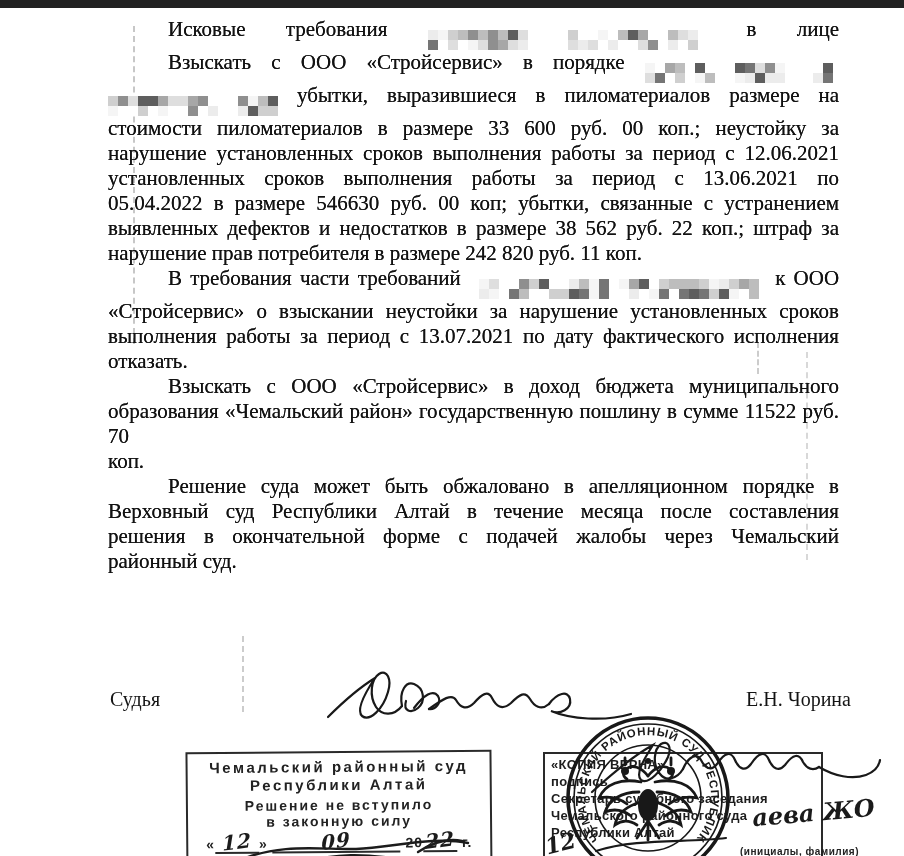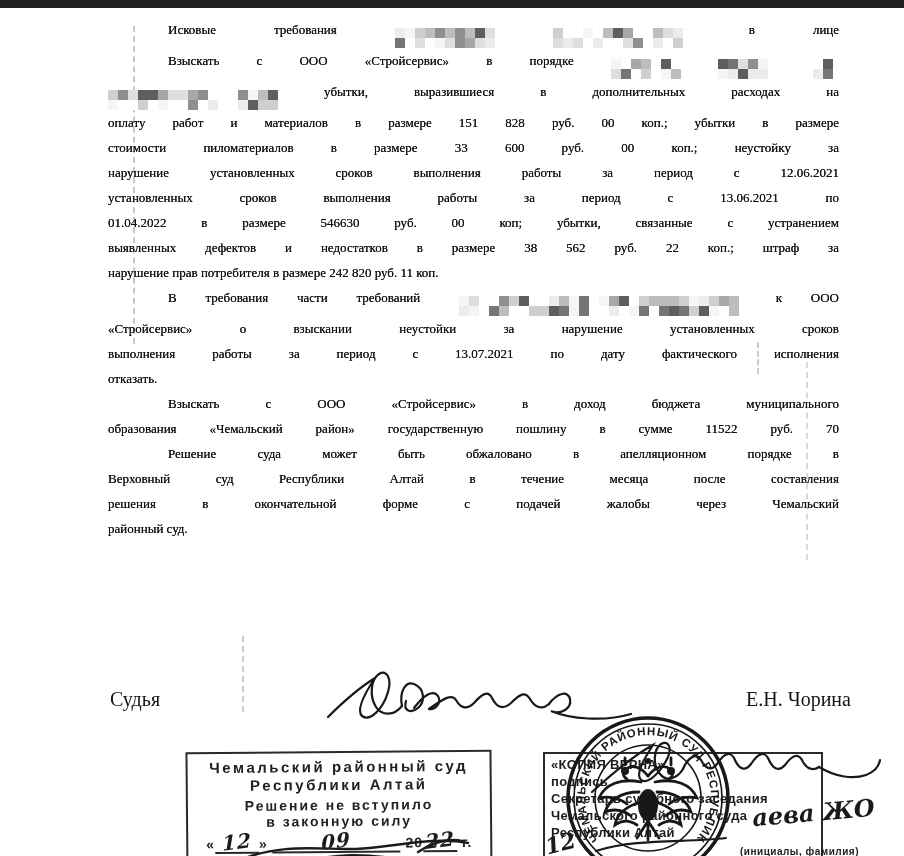--- a/index.html
+++ b/index.html
@@ -6,21 +6,21 @@
   #page{
     position:relative;width:904px;height:856px;overflow:hidden;
     background:#ffffff;font-family:"Liberation Serif",serif;color:#141414;
   }
   
   .scan-bar{position:absolute;left:0;top:0;width:904px;height:8px;background:#222;}
 
   
   .doc-text{
     position:absolute;left:108px;top:17px;width:731px;
-    font-size:13px;line-height:25px;color:#121212;
+    font-size:21px;line-height:25px;color:#121212;
     text-shadow:0 0 .4px #222;
   }
   .line{white-space:normal;}
   .line.j{text-align:justify;text-align-last:justify;}
   .line.ind{text-indent:60px;}
   .redact{
     display:inline-flex;flex-wrap:wrap;vertical-align:-4px;
     height:20px;overflow:hidden;text-indent:0;
   }
   .redact i{display:block;width:10px;height:10px;}
@@ -194,26 +194,25 @@
           <i style="background: rgb(255, 255, 255);"></i>
           <i style="background: rgb(143, 143, 143);"></i>
           <i style="background: rgb(255, 255, 255);"></i>
           <i style="background: rgb(236, 236, 236);"></i>
           <i style="background: rgb(255, 255, 255);"></i>
           <i style="background: rgb(255, 255, 255);"></i>
           <i style="background: rgb(236, 236, 236);"></i>
           <i style="background: rgb(94, 94, 94);"></i>
           <i style="background: rgb(207, 207, 207);"></i>
           <i style="background: rgb(207, 207, 207);"></i>
-        </span> <span>убытки,</span> <span>выразившиеся</span> <span>в</span> <span>дополнительных</span> <span>расходах</span> <span>на</span></div>
-      <div class="line j">оплату работ и материалов в размере 151 828 руб. 00 коп.; убытки в размере</div>
+        </span> <span>убытки,</span> <span>выразившиеся</span> <span>в</span> <span>пиломатериалов</span> <span>размере</span> <span>на</span></div>
       <div class="line j">стоимости пиломатериалов в размере 33 600 руб. 00 коп.; неустойку за</div>
       <div class="line j">нарушение установленных сроков выполнения работы за период с 12.06.2021</div>
       <div class="line j">установленных сроков выполнения работы за период с 13.06.2021 по</div>
-      <div class="line j">01.04.2022 в размере 546630 руб. 00 коп; убытки, связанные с устранением</div>
+      <div class="line j">05.04.2022 в размере 546630 руб. 00 коп; убытки, связанные с устранением</div>
       <div class="line j">выявленных дефектов и недостатков в размере 38 562 руб. 22 коп.; штраф за</div>
       <div class="line">нарушение прав потребителя в размере 242 820 руб. 11 коп.</div>
       <div class="line j ind"><span>В</span> <span>требования</span> <span>части</span> <span>требований</span> <span class="redact" style="width: 298px;">
           <i style="background: rgb(255, 255, 255);"></i>
           <i style="background: rgb(245, 245, 245);"></i>
           <i style="background: rgb(222, 222, 222);"></i>
           <i style="background: rgb(255, 255, 255);"></i>
           <i style="background: rgb(255, 255, 255);"></i>
           <i style="background: rgb(143, 143, 143);"></i>
           <i style="background: rgb(207, 207, 207);"></i>
@@ -267,20 +266,21 @@
           <i style="background: rgb(94, 94, 94);"></i>
           <i style="background: rgb(245, 245, 245);"></i>
           <i style="background: rgb(255, 255, 255);"></i>
           <i style="background: rgb(189, 189, 189);"></i>
         </span> <span>к</span> <span>ООО</span></div>
       <div class="line j">«Стройсервис» о взыскании неустойки за нарушение установленных сроков</div>
       <div class="line j">выполнения работы за период с 13.07.2021 по дату фактического исполнения</div>
       <div class="line">отказать.</div>
       <div class="line j ind">Взыскать с ООО «Стройсервис» в доход бюджета муниципального</div>
       <div class="line j">образования «Чемальский район» государственную пошлину в сумме 11522 руб. 70</div>
+      <div class="line">коп.</div>
       <div class="line j ind">Решение суда может быть обжаловано в апелляционном порядке в</div>
       <div class="line j">Верховный суд Республики Алтай в течение месяца после составления</div>
       <div class="line j">решения в окончательной форме с подачей жалобы через Чемальский</div>
       <div class="line">районный суд.</div>
     </div>
 
   <span class="sig-label">Судья</span>
   <span class="sig-name">Е.Н. Чорина</span>
 
   <svg class="sig-svg" width="904" height="856">

